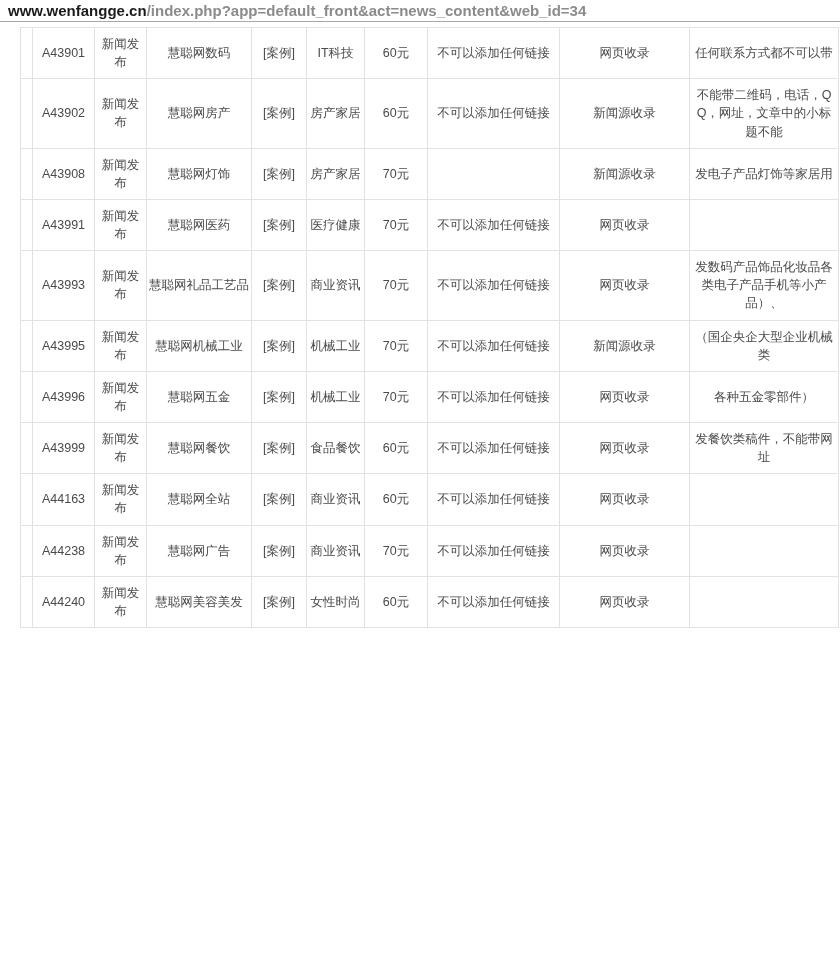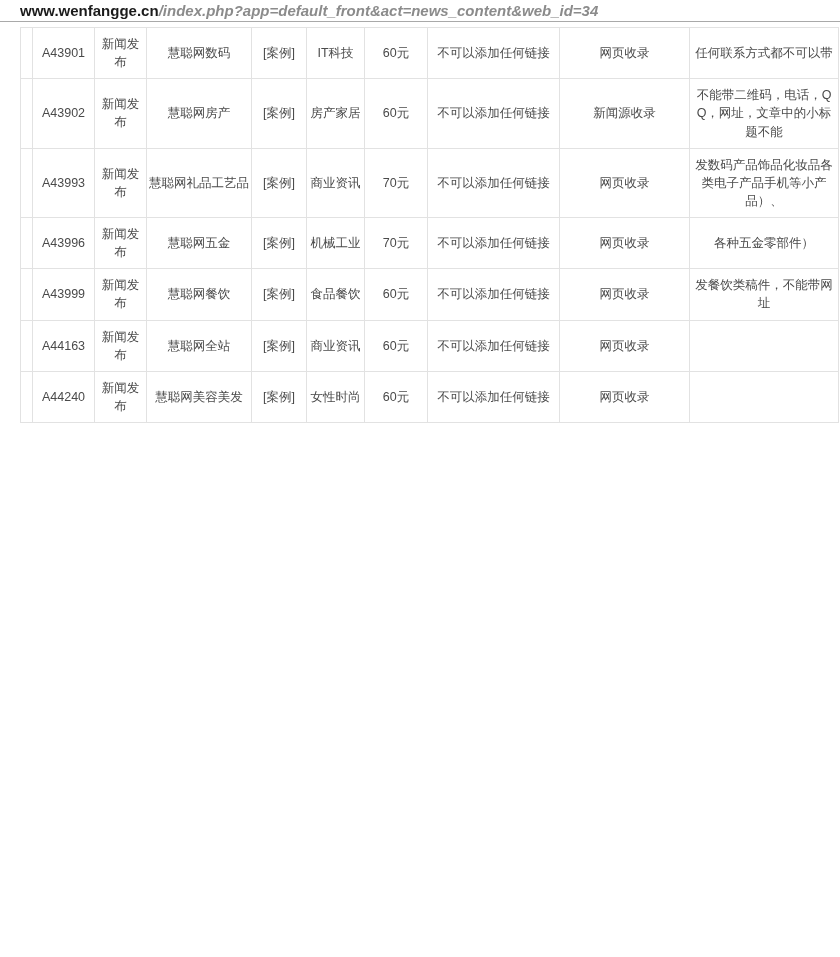--- a/index.html
+++ b/index.html
@@ -2,25 +2,25 @@
 <html><head>
 <meta charset="utf-8">
 <style>
   * { margin:0; padding:0; box-sizing:border-box; }
   html,body { background:#fff; font-family:"Liberation Sans", sans-serif; }
   body { width:840px; }
 
   
   .urlbar {
     height:22px; background:#fff; border-bottom:1px solid #a9a9a9;
-    display:flex; align-items:center; padding-left:20px;
+    display:flex; align-items:center; padding-left:8px;
     font-size:15px; white-space:nowrap; overflow:hidden;
   }
   .urlbar .host { color:#1b1b1b; font-weight:bold; }
-  .urlbar .path { color:#8b8b8b; font-weight:bold;font-style:italic; }
+  .urlbar .path { color:#8b8b8b; font-weight:bold; }
 
   
   .content { padding:5px 2px 0 20px; }
   table.price { border-collapse:collapse; table-layout:fixed; width:818px; }
   table.price td {
     border:1px solid #e2e2e2; text-align:center; vertical-align:middle;
     font-size:12.5px; color:#4a4a4a; padding:7px 2px; line-height:1.45;
     overflow:hidden; word-break:break-all;
   }
   col.c-gutter  { width:12px; }
@@ -79,29 +79,65 @@
           <td class="cell-name">慧聪网房产</td>
           <td class="cell-case-link">[案例]</td>
           <td class="cell-category">房产家居</td>
           <td class="cell-price">60元</td>
           <td class="cell-link-note">不可以添加任何链接</td>
           <td class="cell-index">新闻源收录</td>
           <td class="cell-remark">不能带二维码，电话，QQ，网址，文章中的小标题不能</td>
         </tr>
         <tr>
           <td class="cell-gutter"></td>
+          <td class="cell-id">A43908</td>
+          <td class="cell-action">新闻发布</td>
+          <td class="cell-name">慧聪网灯饰</td>
+          <td class="cell-case-link">[案例]</td>
+          <td class="cell-category">房产家居</td>
+          <td class="cell-price">70元</td>
+          <td class="cell-link-note"></td>
+          <td class="cell-index">新闻源收录</td>
+          <td class="cell-remark">发电子产品灯饰等家居用</td>
+        </tr>
+        <tr>
+          <td class="cell-gutter"></td>
+          <td class="cell-id">A43991</td>
+          <td class="cell-action">新闻发布</td>
+          <td class="cell-name">慧聪网医药</td>
+          <td class="cell-case-link">[案例]</td>
+          <td class="cell-category">医疗健康</td>
+          <td class="cell-price">70元</td>
+          <td class="cell-link-note">不可以添加任何链接</td>
+          <td class="cell-index">网页收录</td>
+          <td class="cell-remark"></td>
+        </tr>
+        <tr>
+          <td class="cell-gutter"></td>
           <td class="cell-id">A43993</td>
           <td class="cell-action">新闻发布</td>
           <td class="cell-name">慧聪网礼品工艺品</td>
           <td class="cell-case-link">[案例]</td>
           <td class="cell-category">商业资讯</td>
           <td class="cell-price">70元</td>
           <td class="cell-link-note">不可以添加任何链接</td>
           <td class="cell-index">网页收录</td>
           <td class="cell-remark">发数码产品饰品化妆品各类电子产品手机等小产品）、</td>
+        </tr>
+        <tr>
+          <td class="cell-gutter"></td>
+          <td class="cell-id">A43995</td>
+          <td class="cell-action">新闻发布</td>
+          <td class="cell-name">慧聪网机械工业</td>
+          <td class="cell-case-link">[案例]</td>
+          <td class="cell-category">机械工业</td>
+          <td class="cell-price">70元</td>
+          <td class="cell-link-note">不可以添加任何链接</td>
+          <td class="cell-index">新闻源收录</td>
+          <td class="cell-remark">（国企央企大型企业机械类</td>
         </tr>
         <tr>
           <td class="cell-gutter"></td>
           <td class="cell-id">A43996</td>
           <td class="cell-action">新闻发布</td>
           <td class="cell-name">慧聪网五金</td>
           <td class="cell-case-link">[案例]</td>
           <td class="cell-category">机械工业</td>
           <td class="cell-price">70元</td>
           <td class="cell-link-note">不可以添加任何链接</td>
@@ -127,20 +163,32 @@
           <td class="cell-name">慧聪网全站</td>
           <td class="cell-case-link">[案例]</td>
           <td class="cell-category">商业资讯</td>
           <td class="cell-price">60元</td>
           <td class="cell-link-note">不可以添加任何链接</td>
           <td class="cell-index">网页收录</td>
           <td class="cell-remark"></td>
         </tr>
         <tr>
           <td class="cell-gutter"></td>
+          <td class="cell-id">A44238</td>
+          <td class="cell-action">新闻发布</td>
+          <td class="cell-name">慧聪网广告</td>
+          <td class="cell-case-link">[案例]</td>
+          <td class="cell-category">商业资讯</td>
+          <td class="cell-price">70元</td>
+          <td class="cell-link-note">不可以添加任何链接</td>
+          <td class="cell-index">网页收录</td>
+          <td class="cell-remark"></td>
+        </tr>
+        <tr>
+          <td class="cell-gutter"></td>
           <td class="cell-id">A44240</td>
           <td class="cell-action">新闻发布</td>
           <td class="cell-name">慧聪网美容美发</td>
           <td class="cell-case-link">[案例]</td>
           <td class="cell-category">女性时尚</td>
           <td class="cell-price">60元</td>
           <td class="cell-link-note">不可以添加任何链接</td>
           <td class="cell-index">网页收录</td>
           <td class="cell-remark"></td>
         </tr>

